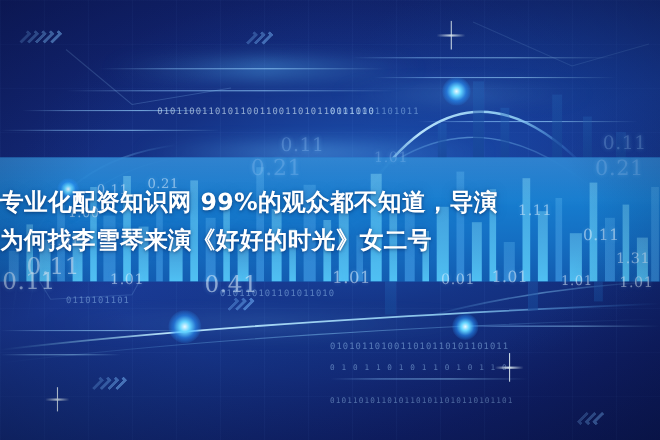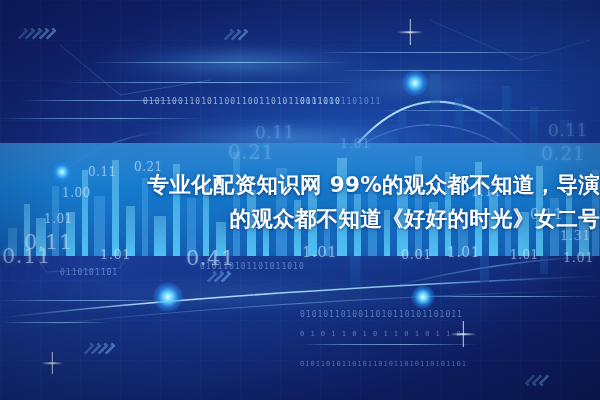--- a/index.html
+++ b/index.html
@@ -97,21 +97,21 @@
 
   
   .node{ position:absolute; border-radius:50%; background:radial-gradient(circle, #eaf9ff 0%, #63d4ff 22%, rgba(40,150,255,.55) 48%, rgba(20,90,220,0) 75%); }
 
   
   svg.art{ position:absolute; inset:0; width:600px; height:400px; overflow:visible; pointer-events:none; }
 
   
   .headline{
     position:absolute; left:0; right:0; top:168px;
-    text-align:right;
+    text-align:left;
     color:#ffffff;
     font-weight:bold;
     font-size:21.5px;
     line-height:34px;
     letter-spacing:.3px;
     text-shadow:0 1px 3px rgba(5,25,70,.55), 0 0 10px rgba(10,60,140,.35);
     z-index:40;
   }
   .headline .l2{ display:block; }
 </style>
@@ -303,16 +303,16 @@
   <div id="sparks">
       <div class="spark" style="left: 397px; top: 19px; width: 26px; height: 26px;"></div>
       <div class="spark" style="left: 41px; top: 352px; width: 22px; height: 22px;"></div>
       <div class="spark" style="left: 450px; top: 321px; width: 26px; height: 26px;"></div>
     </div>
 
   <div class="vignette"></div>
 
   <div class="headline">
     <span class="l1">专业化配资知识网 99%的观众都不知道，导演</span>
-    <span class="l2">的观众都不知道《好好的时光》女二号</span>
+    <span class="l2">为何找李雪琴来演《好好的时光》女二号</span>
   </div>
 
 </div>
 
 </body></html>

